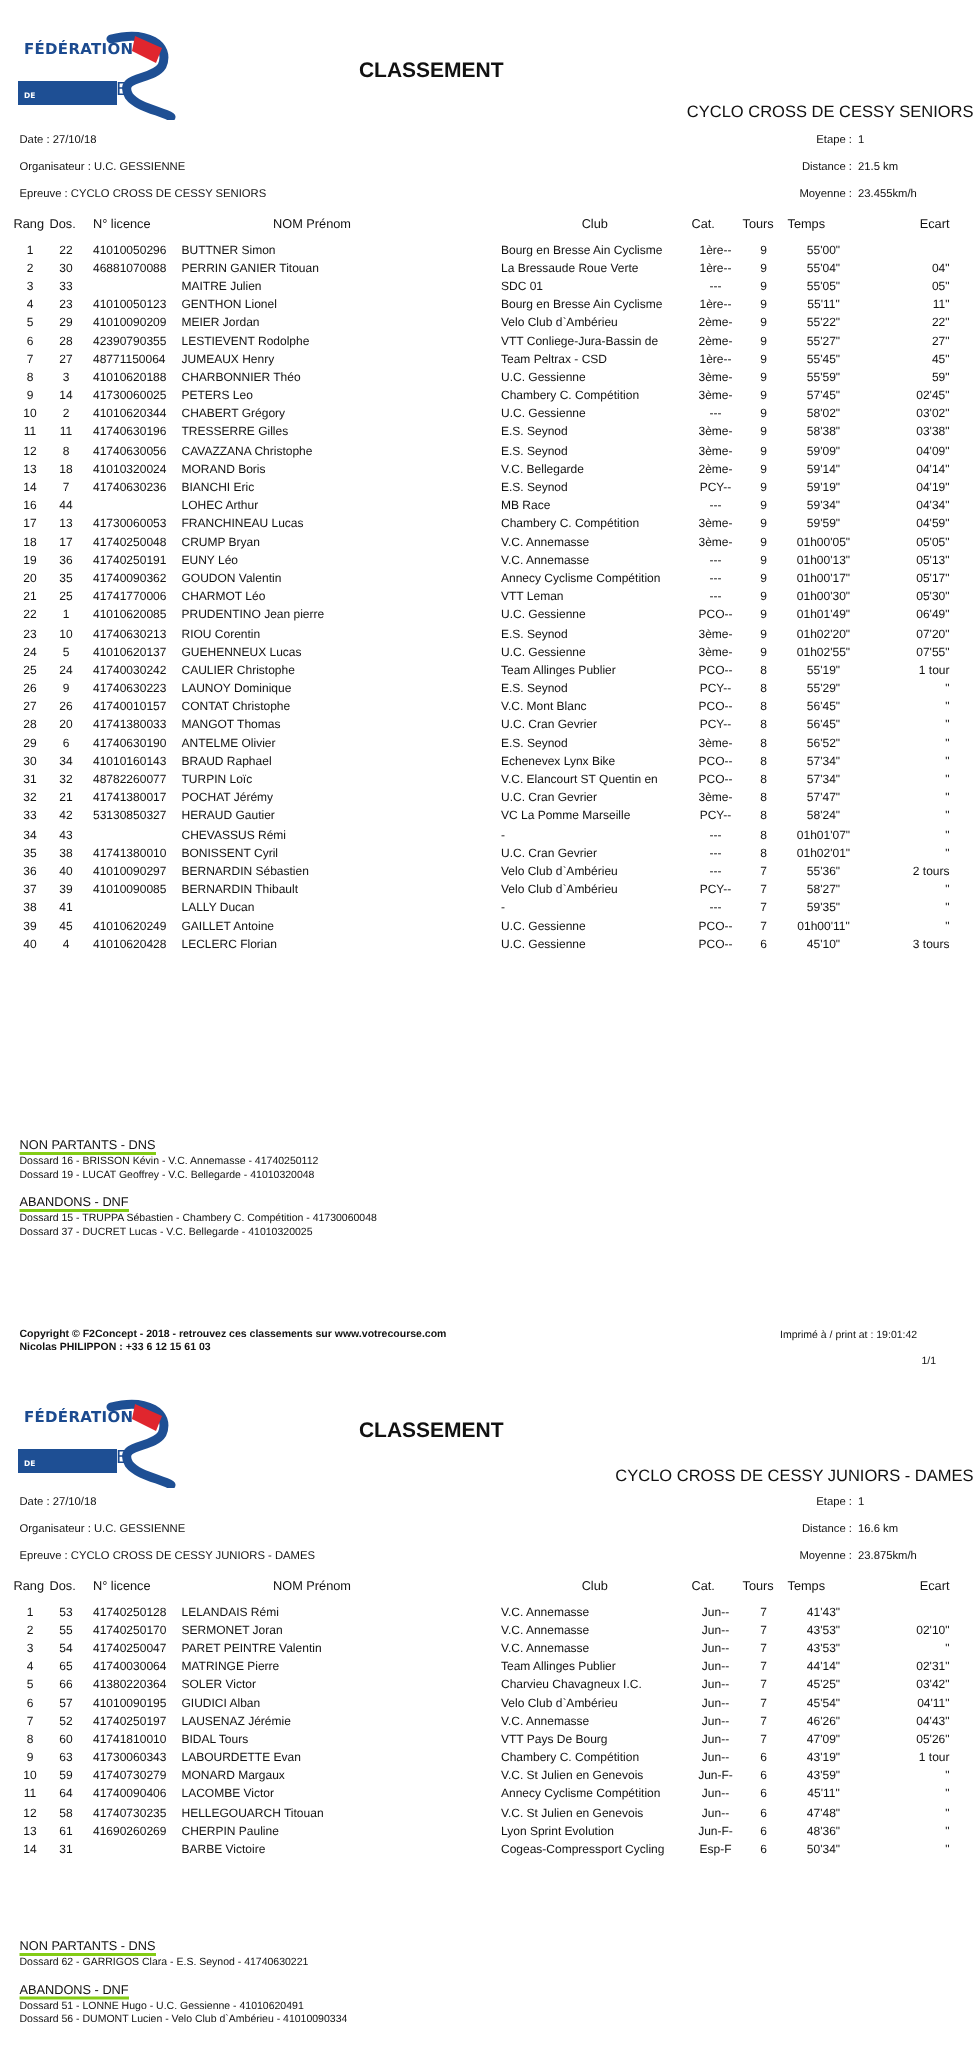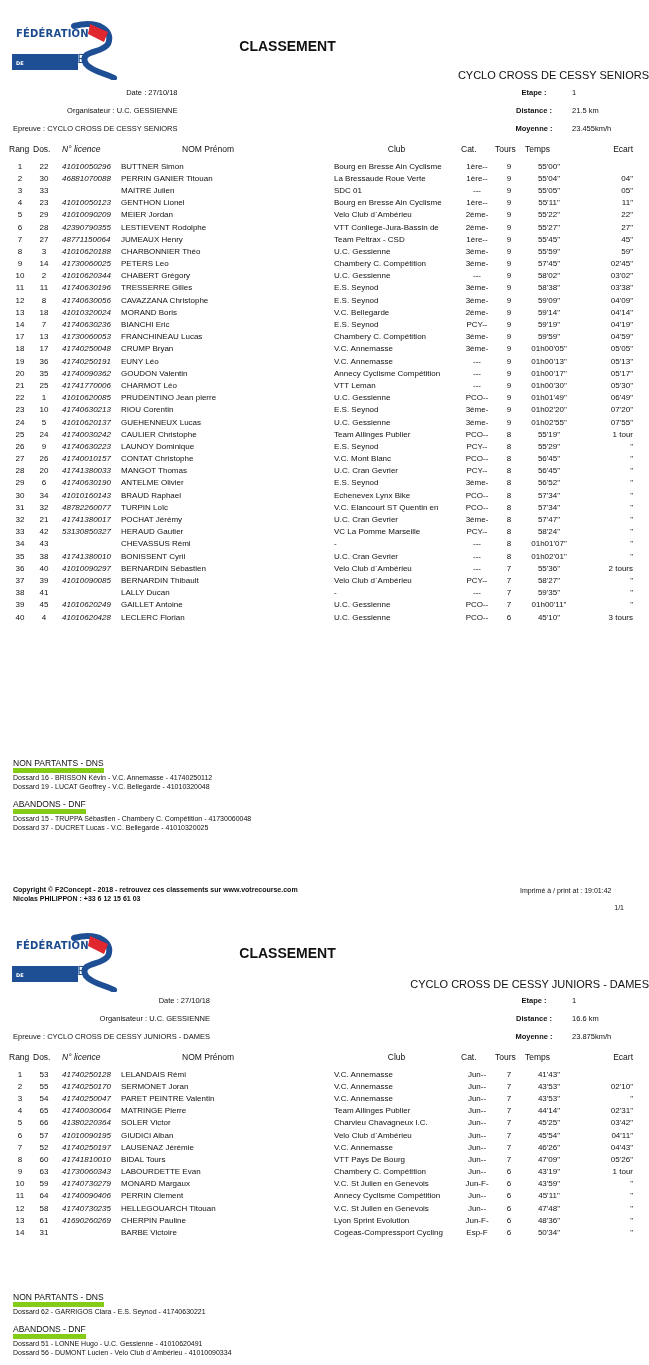--- a/index.html
+++ b/index.html
@@ -7,42 +7,42 @@
          font-family: "Liberation Sans", sans-serif; color: #111; }
   .page { position: absolute; left: 0; width: 649px; }
   .logo { position: absolute; left: 12px; width: 118px; height: 60px; }
   .logo .t1, .logo .t2 { position: absolute; left: 4px; font-weight: bold; font-size: 11px; color: #1b4a8f; letter-spacing: 0.2px; font-family: "DejaVu Sans", sans-serif; }
   .logo .t1 { top: 8px; font-size: 10px; }
   .logo .t2 { top: 32px; font-weight: normal; font-size: 12px; }
   .logo .bar { position: absolute; left: 0; top: 34px; width: 66px; height: 16px; background: #1e4f94; color: #fff; font-weight: bold; font-size: 11px; line-height: 16px; padding-left: 4px; box-sizing: border-box; font-family: "DejaVu Sans", sans-serif; }
   .logo svg { position: absolute; left: 56px; top: 0; }
   .title { position: absolute; left: 0; width: 575px; text-align: center; font-weight: bold; font-size: 14px; padding-left: 0; }
   .subtitle { position: absolute; left: 0; width: 649px; text-align: right; font-size: 11px; }
-  .meta-left { position: absolute; left: 13px; font-size: 7.5px; line-height: 18px; text-align: right; }
+  .meta-left { position: absolute; left: 13px; font-size: 7.5px; line-height: 18px; }
   .meta-right { position: absolute; left: 500px; font-size: 7.5px; line-height: 18px; }
   .meta-right .row { display: flex; }
-  .meta-right .lab { width: 68px; text-align: center; font-weight: bold; padding-right: 4px; }
+  .meta-right .lab { width: 68px; text-align: right; font-weight: normal; padding-right: 4px; }
   table.res { position: absolute; left: 8px; border-collapse: collapse; font-size: 8px; table-layout: fixed; }
   table.res th { font-weight: normal; font-size: 8.5px; text-align: left; height: 20px; }
   table.res td { height: 12.2px; white-space: nowrap; overflow: hidden; padding: 0; }
   .c-rang { width: 22px; text-align: center; }
   .c-dos { width: 22px; text-align: center; }
-  .c-lic { width: 58px; padding-left: 6px !important; font-style: italic; }
+  .c-lic { width: 58px; padding-left: 6px !important; }
   .c-nom { width: 172px; }
   .c-club { width: 125px; }
   .c-cat { width: 32px; text-align: center; margin-left: 22px; }
   .c-tours { width: 28px; text-align: center; }
   .c-temps { width: 48px; text-align: center; }
   .c-ecart { width: 58px; text-align: right; padding-right: 8px !important; }
   th.c-nom { text-align: center !important; padding-right: 40px; }
   th.c-club { text-align: center !important; padding-left: 0; }
   th.c-ecart { text-align: right !important; }
   th.c-temps, th.c-cat, th.c-tours, th.c-rang, th.c-dos { text-align: left; }
   .sect { position: absolute; left: 13px; font-size: 7px; line-height: 9px; }
-  .sect .hd { font-size: 8.5px; border-bottom: 5px solid #84cc16; display: inline-block; line-height: 10px; margin-top: 6px; }
+  .sect .hd { font-size: 8.5px; border-bottom: 2px solid #84cc16; display: inline-block; line-height: 10px; margin-top: 6px; }
   .sect .ln { display: block; }
   .footer-left { position: absolute; left: 13px; top: 885px; font-size: 7px; font-weight: bold; line-height: 9px; }
   .footer-right { position: absolute; left: 520px; top: 886px; font-size: 7px; line-height: 9px; width: 104px; }
   .footer-right .pg { display: block; text-align: right; margin-top: 8px; }
 </style>
 </head>
 <body>
 
 <div class="page" style="top:0;">
   <div class="logo" style="top:20px;">
@@ -238,20 +238,31 @@
           <td class="c-dos">7</td>
           <td class="c-lic">41740630236</td>
           <td class="c-nom">BIANCHI Eric</td>
           <td class="c-club">E.S. Seynod</td>
           <td class="c-cat">PCY--</td>
           <td class="c-tours">9</td>
           <td class="c-temps">59'19"</td>
           <td class="c-ecart">04'19"</td>
         </tr>
         <tr>
+          <td class="c-rang">16</td>
+          <td class="c-dos">44</td>
+          <td class="c-lic"></td>
+          <td class="c-nom">LOHEC  Arthur</td>
+          <td class="c-club">MB Race</td>
+          <td class="c-cat">---</td>
+          <td class="c-tours">9</td>
+          <td class="c-temps">59'34"</td>
+          <td class="c-ecart">04'34"</td>
+        </tr>
+        <tr>
           <td class="c-rang">17</td>
           <td class="c-dos">13</td>
           <td class="c-lic">41730060053</td>
           <td class="c-nom">FRANCHINEAU Lucas</td>
           <td class="c-club">Chambery C. Compétition</td>
           <td class="c-cat">3ème-</td>
           <td class="c-tours">9</td>
           <td class="c-temps">59'59"</td>
           <td class="c-ecart">04'59"</td>
         </tr>
@@ -681,21 +692,21 @@
           <td class="c-club">V.C. St Julien en Genevois</td>
           <td class="c-cat">Jun-F-</td>
           <td class="c-tours">6</td>
           <td class="c-temps">43'59"</td>
           <td class="c-ecart">"</td>
         </tr>
         <tr>
           <td class="c-rang">11</td>
           <td class="c-dos">64</td>
           <td class="c-lic">41740090406</td>
-          <td class="c-nom">PERRIN Clement</td>
+          <td class="c-nom">LACOMBE Victor</td>
           <td class="c-club">Annecy Cyclisme Compétition</td>
           <td class="c-cat">Jun--</td>
           <td class="c-tours">6</td>
           <td class="c-temps">45'11"</td>
           <td class="c-ecart">"</td>
         </tr>
         <tr>
           <td class="c-rang">12</td>
           <td class="c-dos">58</td>
           <td class="c-lic">41740730235</td>

